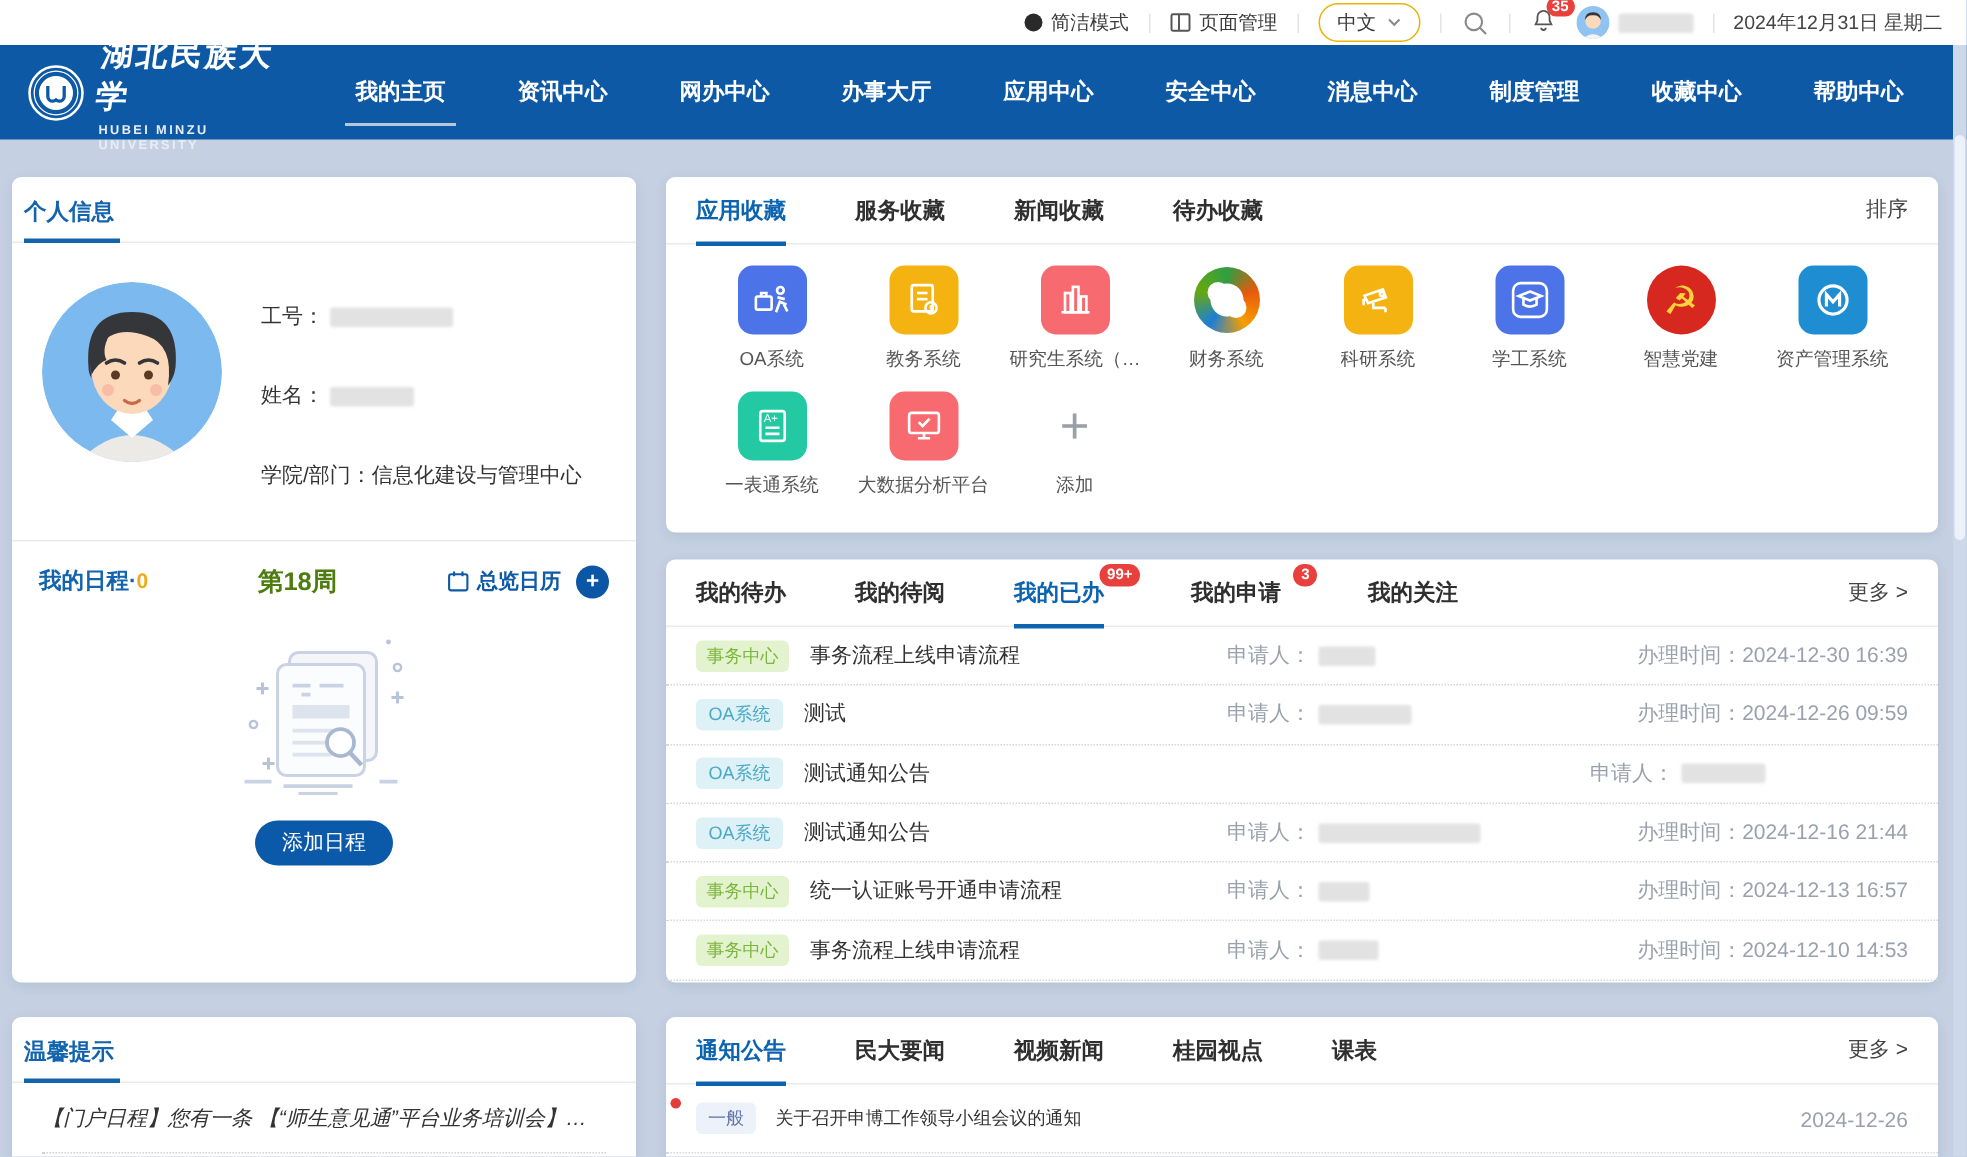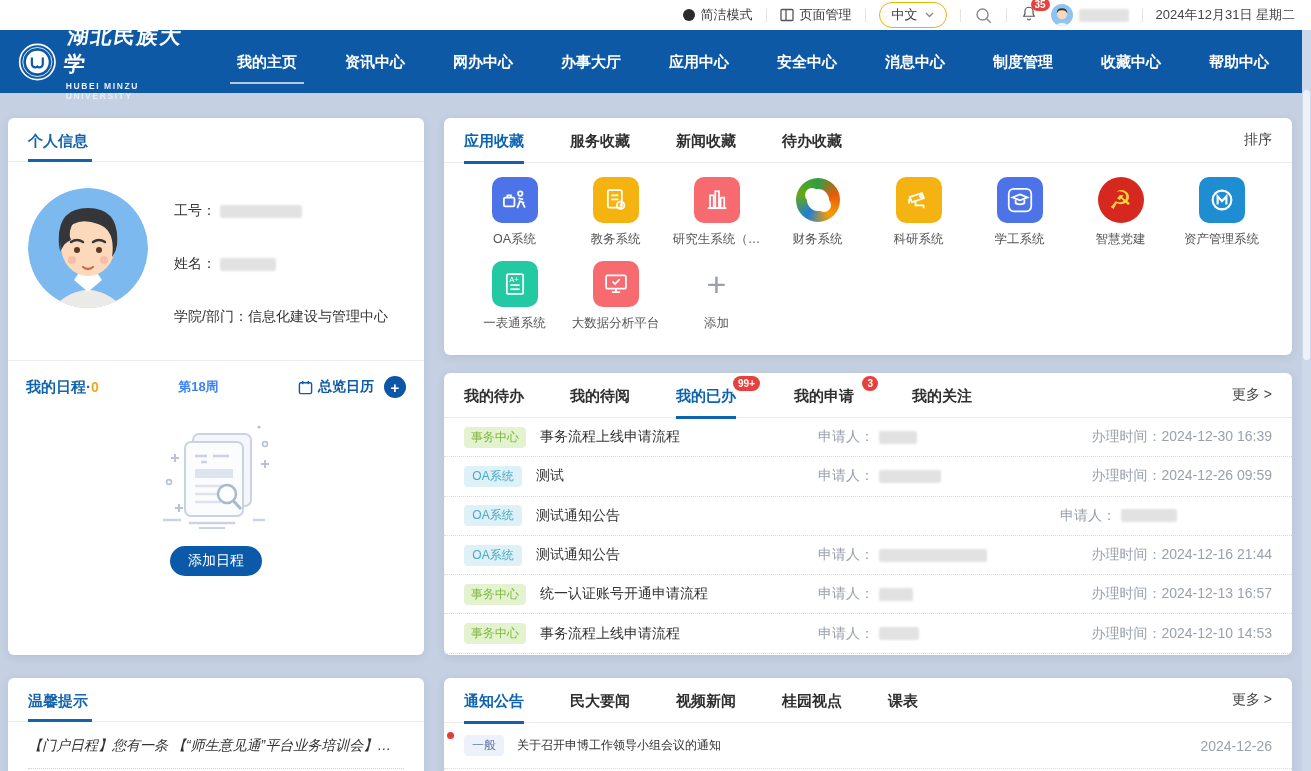--- a/index.html
+++ b/index.html
@@ -30,34 +30,34 @@
   .nav-menu{display:flex;margin-left:26px;}
   .nav-item{color:#fff;font-size:15px;font-weight:700;margin:0 24px;position:relative;
     height:63px;line-height:63px;cursor:pointer;white-space:nowrap;}
   .nav-item.active::after{content:"";position:absolute;left:-7px;right:-7px;bottom:9px;height:2px;background:#b9c7da;}
   
   .page{display:flex;gap:20px;padding:25px 19px 0 8px;align-items:flex-start;}
   .col-left{width:416px;flex:none;display:flex;flex-direction:column;}
   .col-right{width:848px;flex:none;display:flex;flex-direction:column;}
   .card{background:#fff;border-radius:6px;box-shadow:0 2px 8px rgba(30,60,110,.10);}
   
-  .sec-head{padding:14px 20px 0;border-bottom:1px solid #ebebeb;}
+  .sec-head{padding:14px 8px 0;border-bottom:1px solid #ebebeb;}
   .sec-title{color:#1464ad;font-weight:700;font-size:15px;display:inline-block;position:relative;padding-bottom:10px;}
   .sec-title::after{content:"";position:absolute;left:0;right:-4px;bottom:-1px;height:3px;background:#1464ad;}
   
   .profile-card{height:537px;display:flex;flex-direction:column;}
   .profile-body{display:flex;padding:26px 20px 22px;}
   .big-avatar{width:120px;height:120px;border-radius:50%;overflow:hidden;flex:none;}
   .profile-fields{margin-left:26px;padding-top:14px;display:flex;flex-direction:column;gap:35px;font-size:14px;color:#333;}
   
   .sched{border-top:1px solid #ececec;margin-top:12px;padding:15px 18px 0;}
   .sched-head{display:flex;align-items:center;justify-content:space-between;}
   .sched-title{color:#1464ad;font-weight:700;font-size:15px;}
   .sched-count{color:#f0a81c;font-weight:700;}
-  .sched-week{color:#3b82f6;font-weight:700;font-size:13px;}
+  .sched-week{color:#4d7c0f;font-weight:700;font-size:17px;}
   .sched-right{display:flex;align-items:center;gap:10px;}
   .cal-link{color:#0f5aa7;font-size:14px;font-weight:600;display:flex;align-items:center;gap:5px;cursor:pointer;}
   .plus-btn{width:22px;height:22px;border-radius:50%;background:#0b57a5;color:#fff;font-size:15px;
     line-height:21px;text-align:center;cursor:pointer;font-weight:700;border:none;}
   .empty-ill{display:block;margin:18px auto 4px;}
   .add-sched-btn{display:block;margin:12px auto 0;width:92px;height:30px;border-radius:15px;background:#0b5aa9;
     color:#fff;font-size:14px;border:none;cursor:pointer;font-family:inherit;}
   
   .tips-card{margin-top:23px;height:140px;}
   .tips-row{margin:0 20px;padding:15px 0 13px;font-size:14px;color:#333;white-space:nowrap;overflow:hidden;

